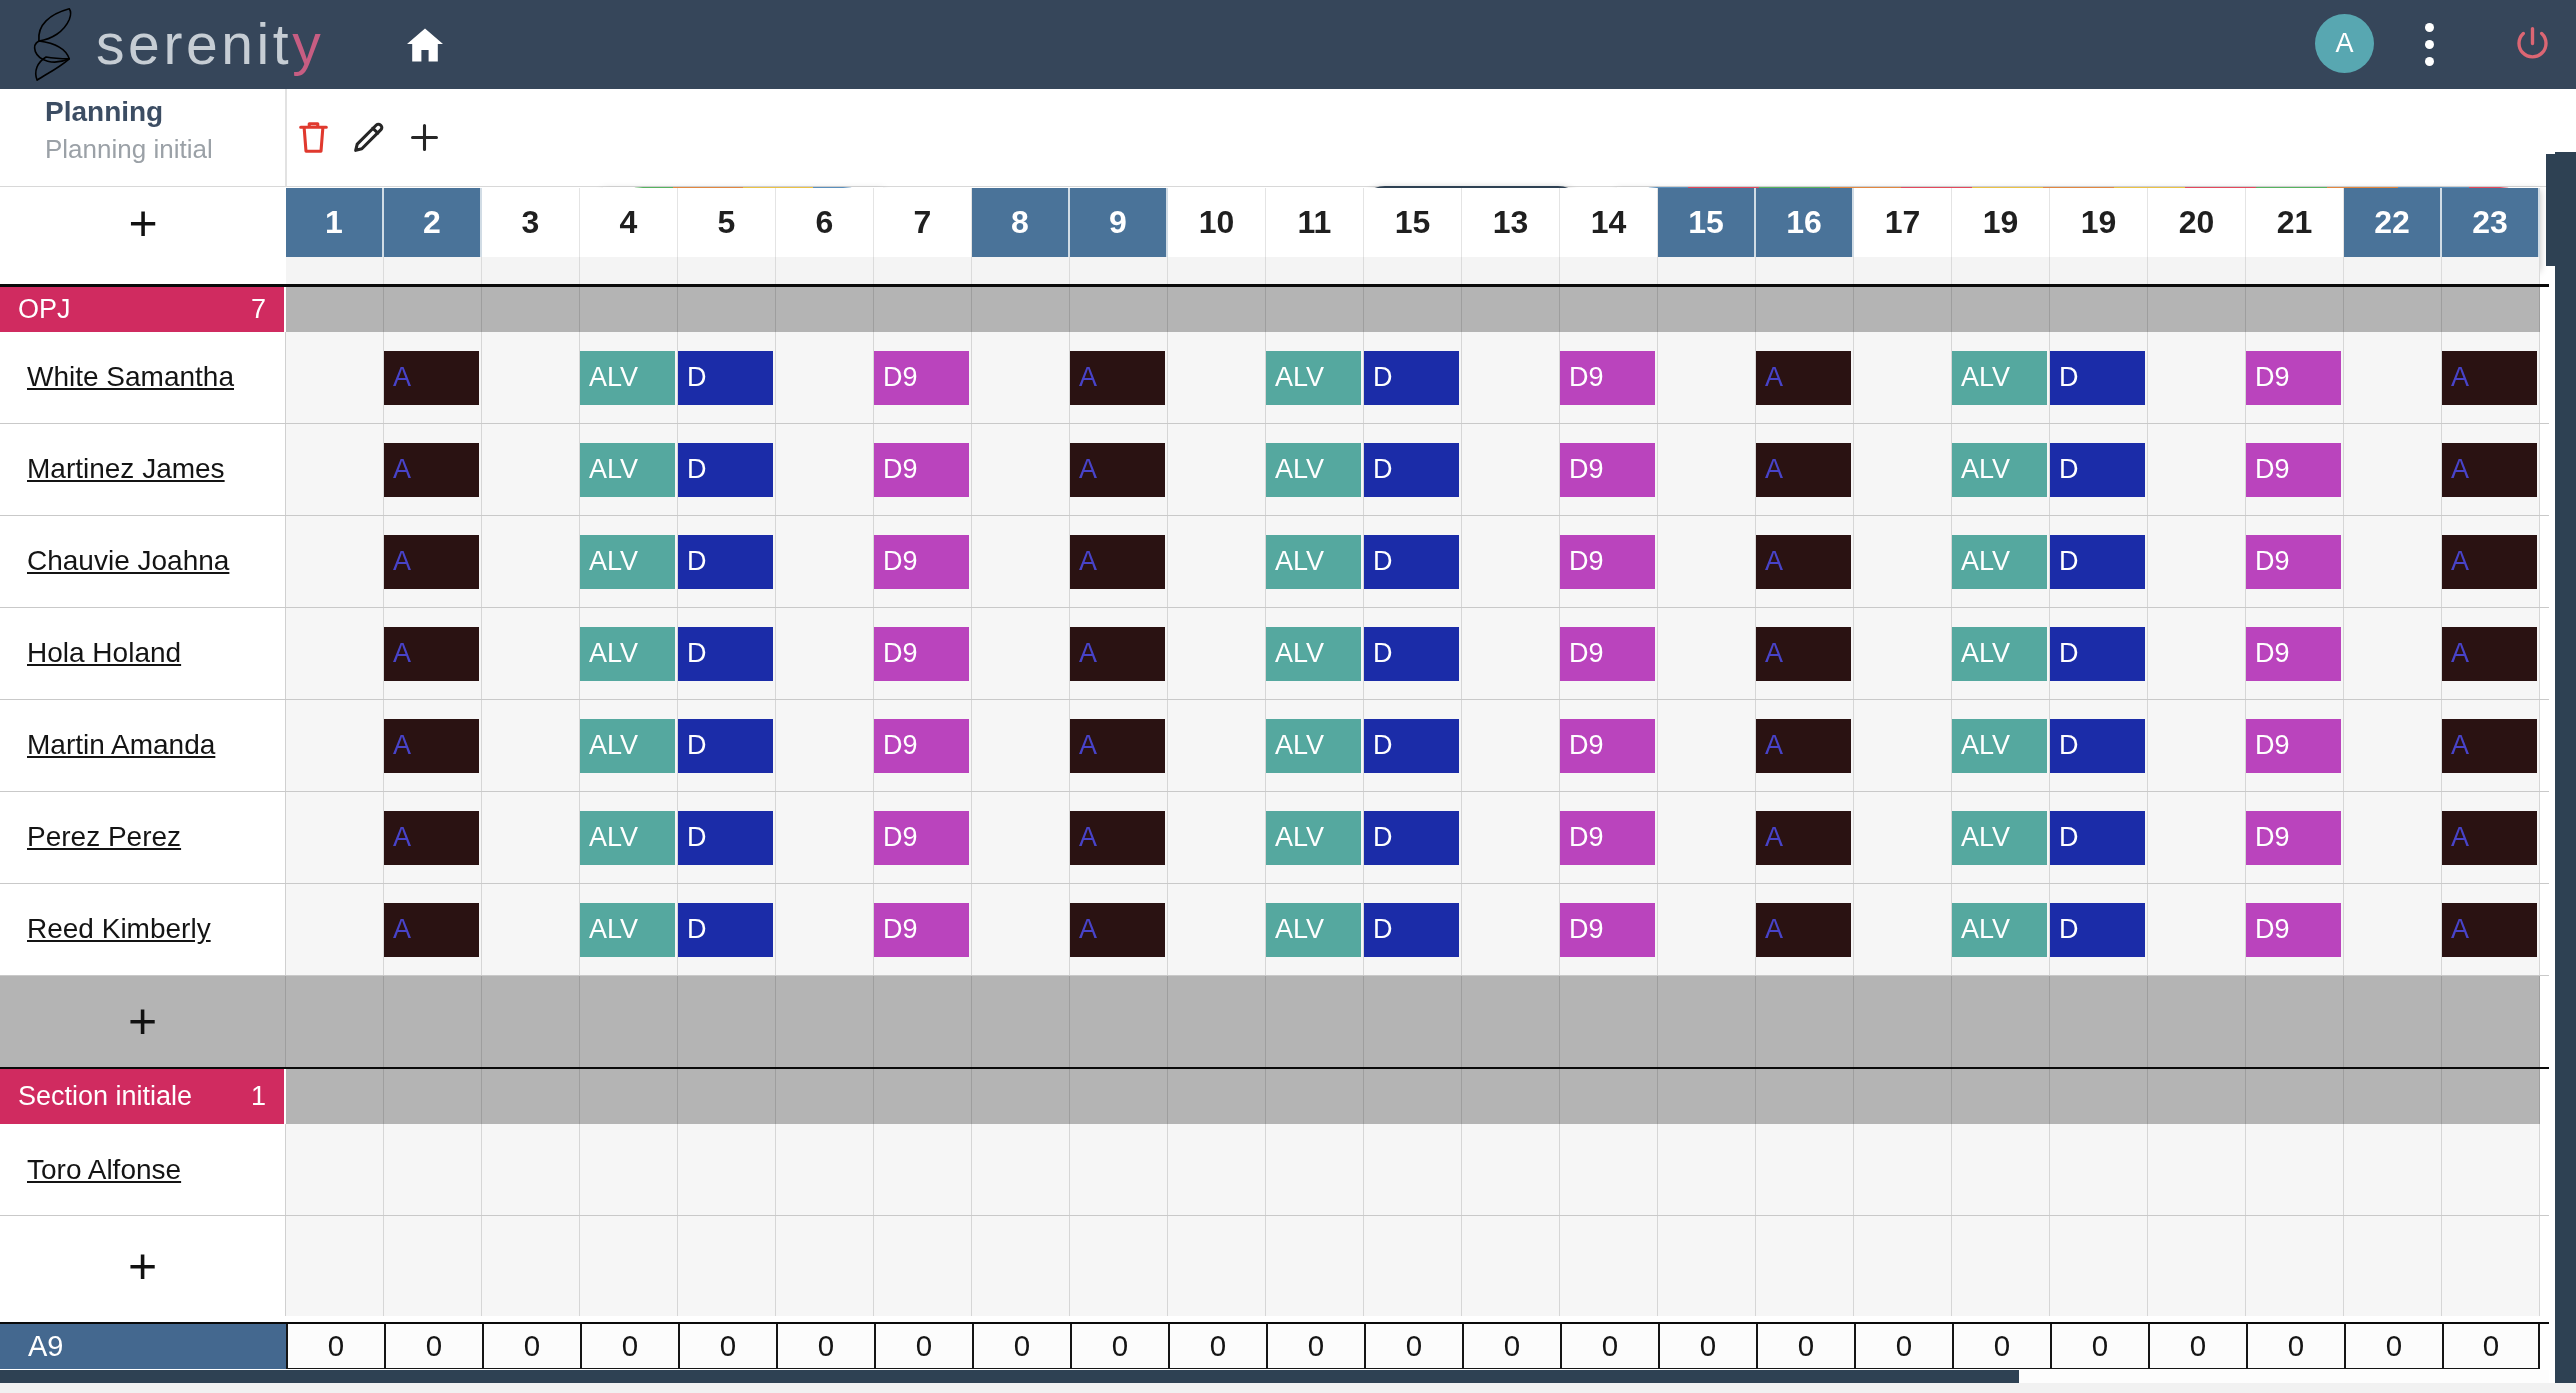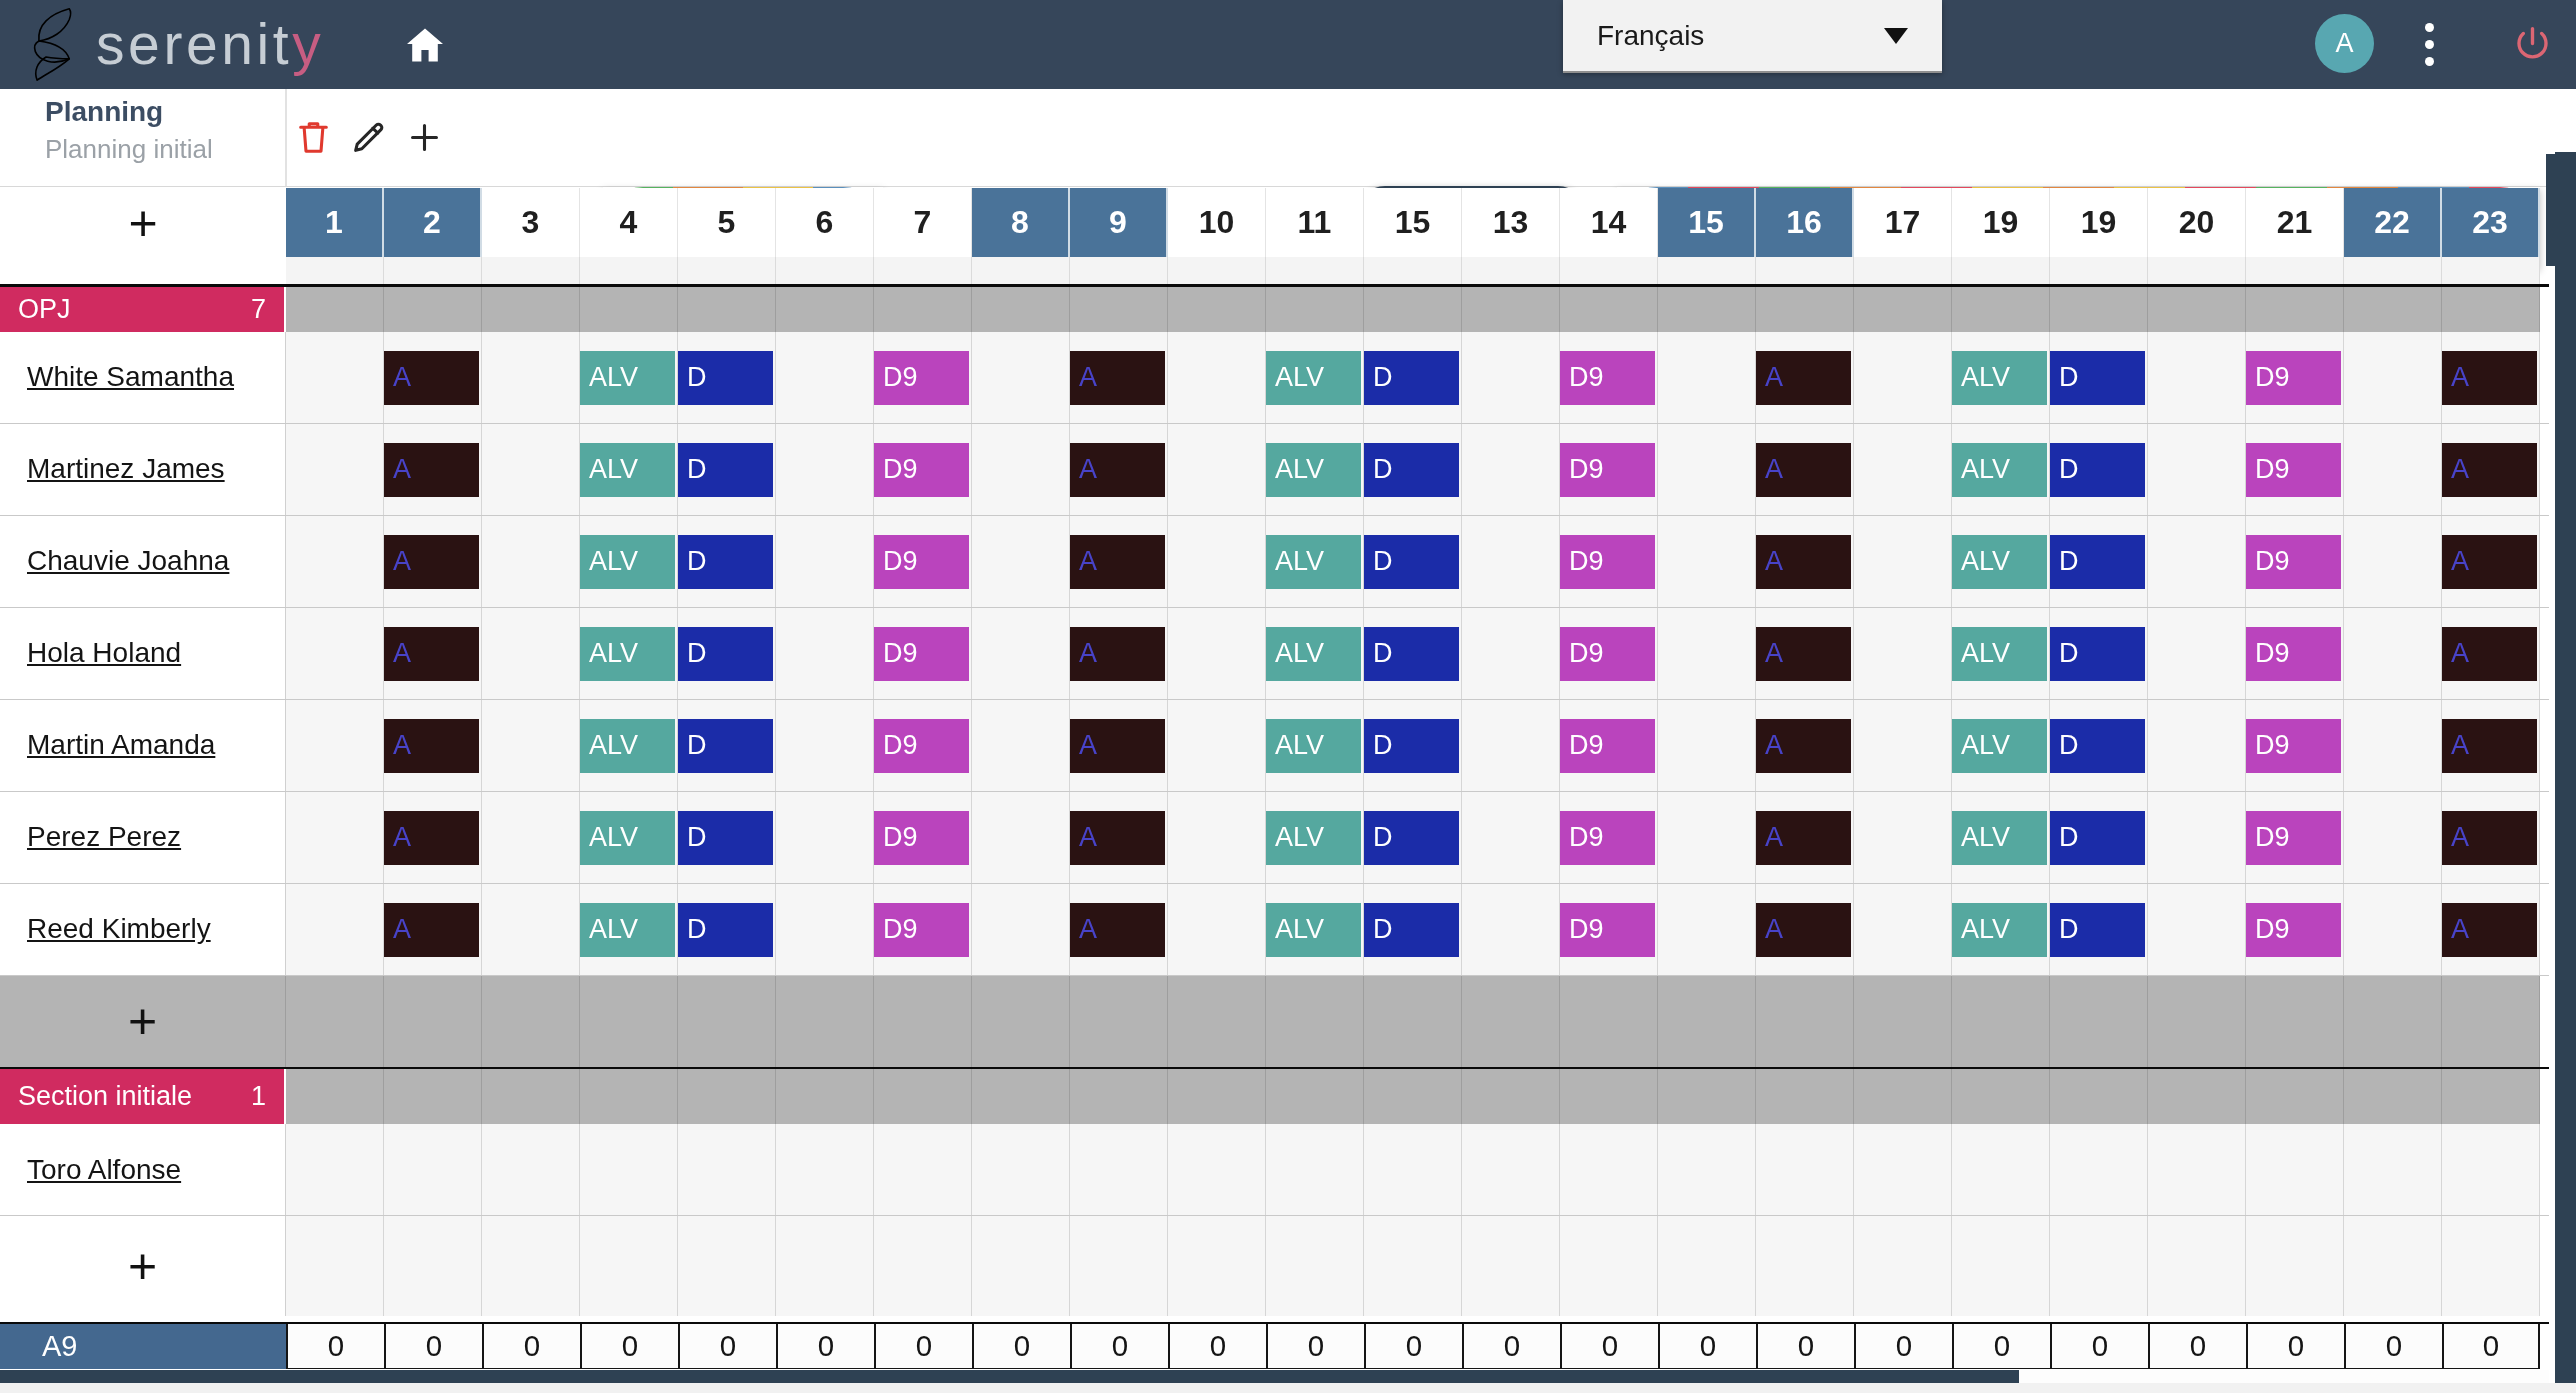--- a/index.html
+++ b/index.html
@@ -88,21 +88,21 @@
   .chip { position:absolute; left:0; right:1.8px; top:19px; height:54px; display:flex; align-items:center;
           padding-left:9px; font-size:27px; cursor:pointer; }
   .add-row { height:91px; }
   .add-row .sidebar { display:flex; align-items:center; justify-content:center; }
   .add-row.gray .sidebar, .add-row.gray .dcell { background:#b4b4b4; border-right:1.8px solid #9e9e9e; }
   .add-row.white { height:100px; }
   .add-row.white .sidebar { background:#fff; border-right:1.8px solid #d0d0d0; }
   .gap { height:5.4px; background:#fff; }
   .totals-row { height:47px; border-top:2.7px solid #0a0a0a; }
   .totals-label { background:var(--totals,#44688f); color:#fff; display:flex; align-items:center;
-                  padding-left:42px; font-size:29px; }
+                  padding-left:28px; font-size:29px; }
   .tcell { background:#fcfcfc; border-left:2.7px solid #151515; border-bottom:1.8px solid #151515;
            display:flex; align-items:center; justify-content:center; font-size:29.5px; color:#141414; }
   .tcell.last { border-right:2.7px solid #151515; }
 
   
   .vscrollbar { position:absolute; left:2555px; top:152px; width:21.5px; height:1241px; background:#2e4153; cursor:pointer; }
   .vthumb { position:absolute; left:2546px; top:154px; width:30px; height:112px; background:#2e4153; }
   .hscroll-area { position:absolute; left:0; top:1370px; width:2549px; height:12.5px; background:#fdfdfd; cursor:pointer; }
   .hthumb { width:2019px; height:12.5px; background:#2e4153; }
   .bottom-strip { position:absolute; left:0; top:1383px; width:2576px; height:10.7px; background:#f1f1f1; }
@@ -135,24 +135,20 @@
           <path fill="url(#lg3)" stroke="none" d="M44 58C30 70 16 76 8 82c-4-10 0-20 10-26 10 2 20 2 26 2z"></path>
         </svg>
       </span>
       <div class="brand-text"><span>serenit</span><span class="accent">y</span></div>
     </div>
     <button class="home-btn">
       <span class="icon icon-home" style="width:48px;height:48px"><svg viewBox="0 0 24 24">
             <path d="M12 3.2 21 11h-2.6v8.8h-4.6V14h-3.6v5.8H5.6V11H3z"></path>
           </svg></span>
     </button>
-    <div class="lang-select">
-      <span>Français</span>
-      <span class="caret"></span>
-    </div>
     <div class="avatar">A</div>
     <button class="kebab">
       <span class="dot"></span>
       <span class="dot"></span>
       <span class="dot"></span>
     </button>
     <button class="power">
       <span class="icon" style="width:45px;height:45px"><svg viewBox="0 0 24 24">
             <path d="M12 3.5v8M7.1 6.1a7.2 7.2 0 1 0 9.8 0"></path>
           </svg></span>

